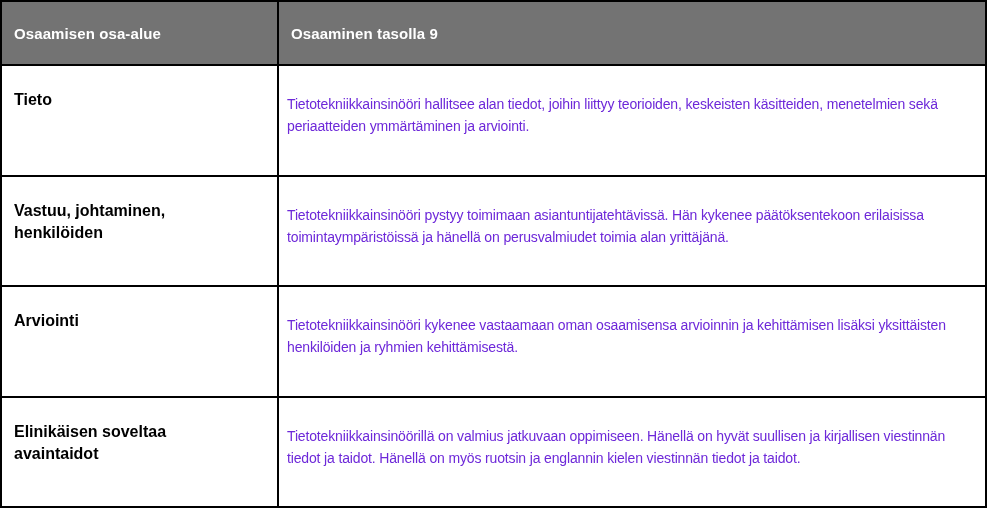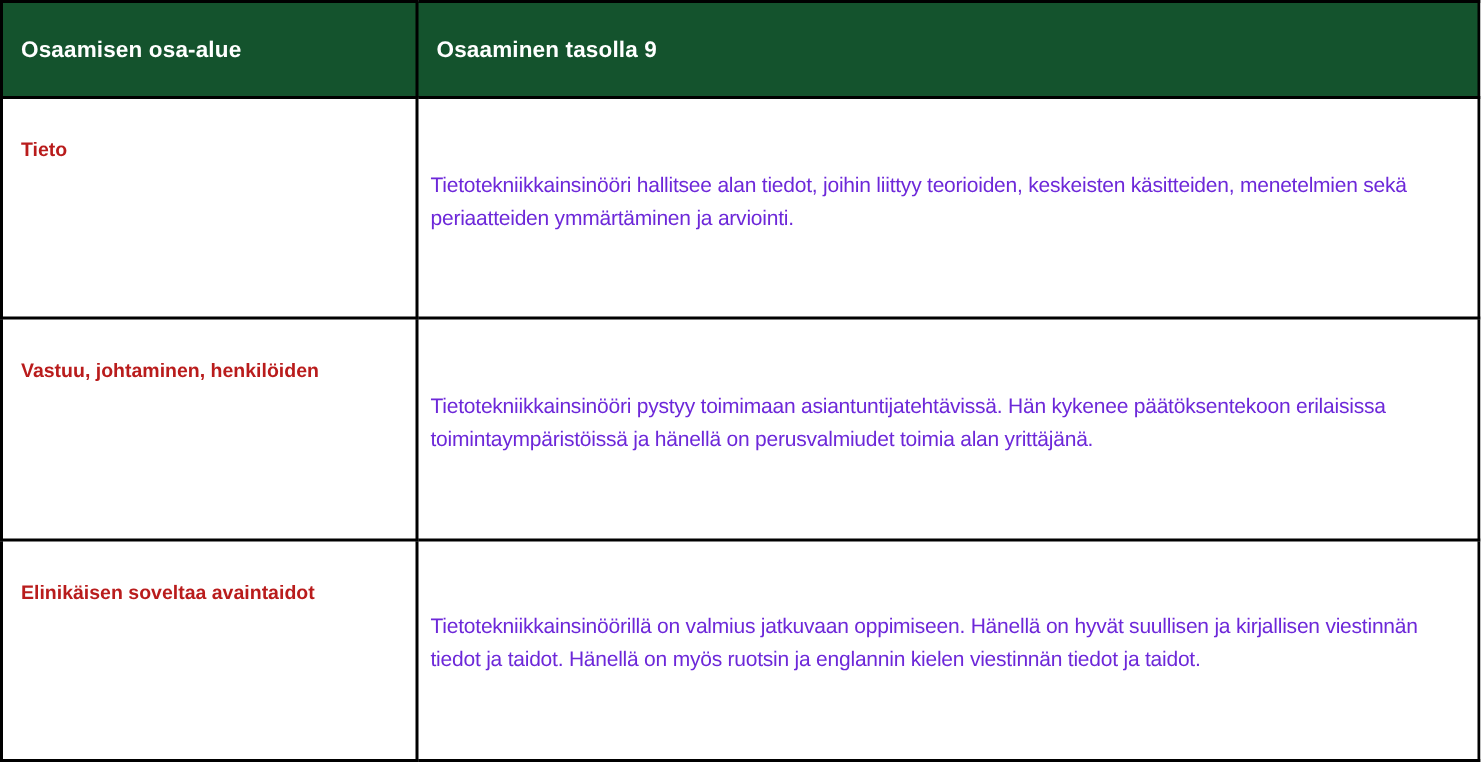--- a/index.html
+++ b/index.html
@@ -20,34 +20,34 @@
     table-layout: fixed;
     background: #ffffff;
   }
   table.competence col.c1 { width: 277px; }
   table.competence th,
   table.competence td {
     border: 2px solid #000000;
   }
   thead tr { height: 64px; }
   th.hdr {
-    background: #14532d;
+    background: #737373;
     color: #ffffff;
     font-size: 15px;
     font-weight: bold;
     text-align: left;
     vertical-align: middle;
     padding: 0 12px;
     letter-spacing: 0.1px;
   }
   tbody tr { height: 88px; }
   td.area {
-    font-size: 13px;
+    font-size: 16px;
     font-weight: bold;
-    color: #b91c1c;
+    color: #000000;
     vertical-align: top;
     padding: 23px 24px 0 12px;
     line-height: 22px;
   }
   td.desc {
     font-size: 14px;
     color: #6d28d9;
     vertical-align: middle;
     padding: 6px 16px 16px 8px;
     line-height: 22px;
@@ -72,18 +72,22 @@
     <tbody>
       <tr>
         <td class="area">Tieto</td>
         <td class="desc">Tietotekniikkainsinööri hallitsee alan tiedot, joihin liittyy teorioiden, keskeisten käsitteiden, menetelmien sekä periaatteiden ymmärtäminen ja arviointi.</td>
       </tr>
       <tr>
         <td class="area">Vastuu, johtaminen, henkilöiden</td>
         <td class="desc">Tietotekniikkainsinööri pystyy toimimaan asiantuntijatehtävissä. Hän kykenee päätöksentekoon erilaisissa toimintaympäristöissä ja hänellä on perusvalmiudet toimia alan yrittäjänä.</td>
       </tr>
       <tr>
+        <td class="area">Arviointi</td>
+        <td class="desc">Tietotekniikkainsinööri kykenee vastaamaan oman osaamisensa arvioinnin ja kehittämisen lisäksi yksittäisten henkilöiden ja ryhmien kehittämisestä.</td>
+      </tr>
+      <tr>
         <td class="area">Elinikäisen soveltaa avaintaidot</td>
         <td class="desc">Tietotekniikkainsinöörillä on valmius jatkuvaan oppimiseen. Hänellä on hyvät suullisen ja kirjallisen viestinnän tiedot ja taidot. Hänellä on myös ruotsin ja englannin kielen viestinnän tiedot ja taidot.</td>
       </tr>
     </tbody>
   </table>
 </div>
 
 </body></html>

